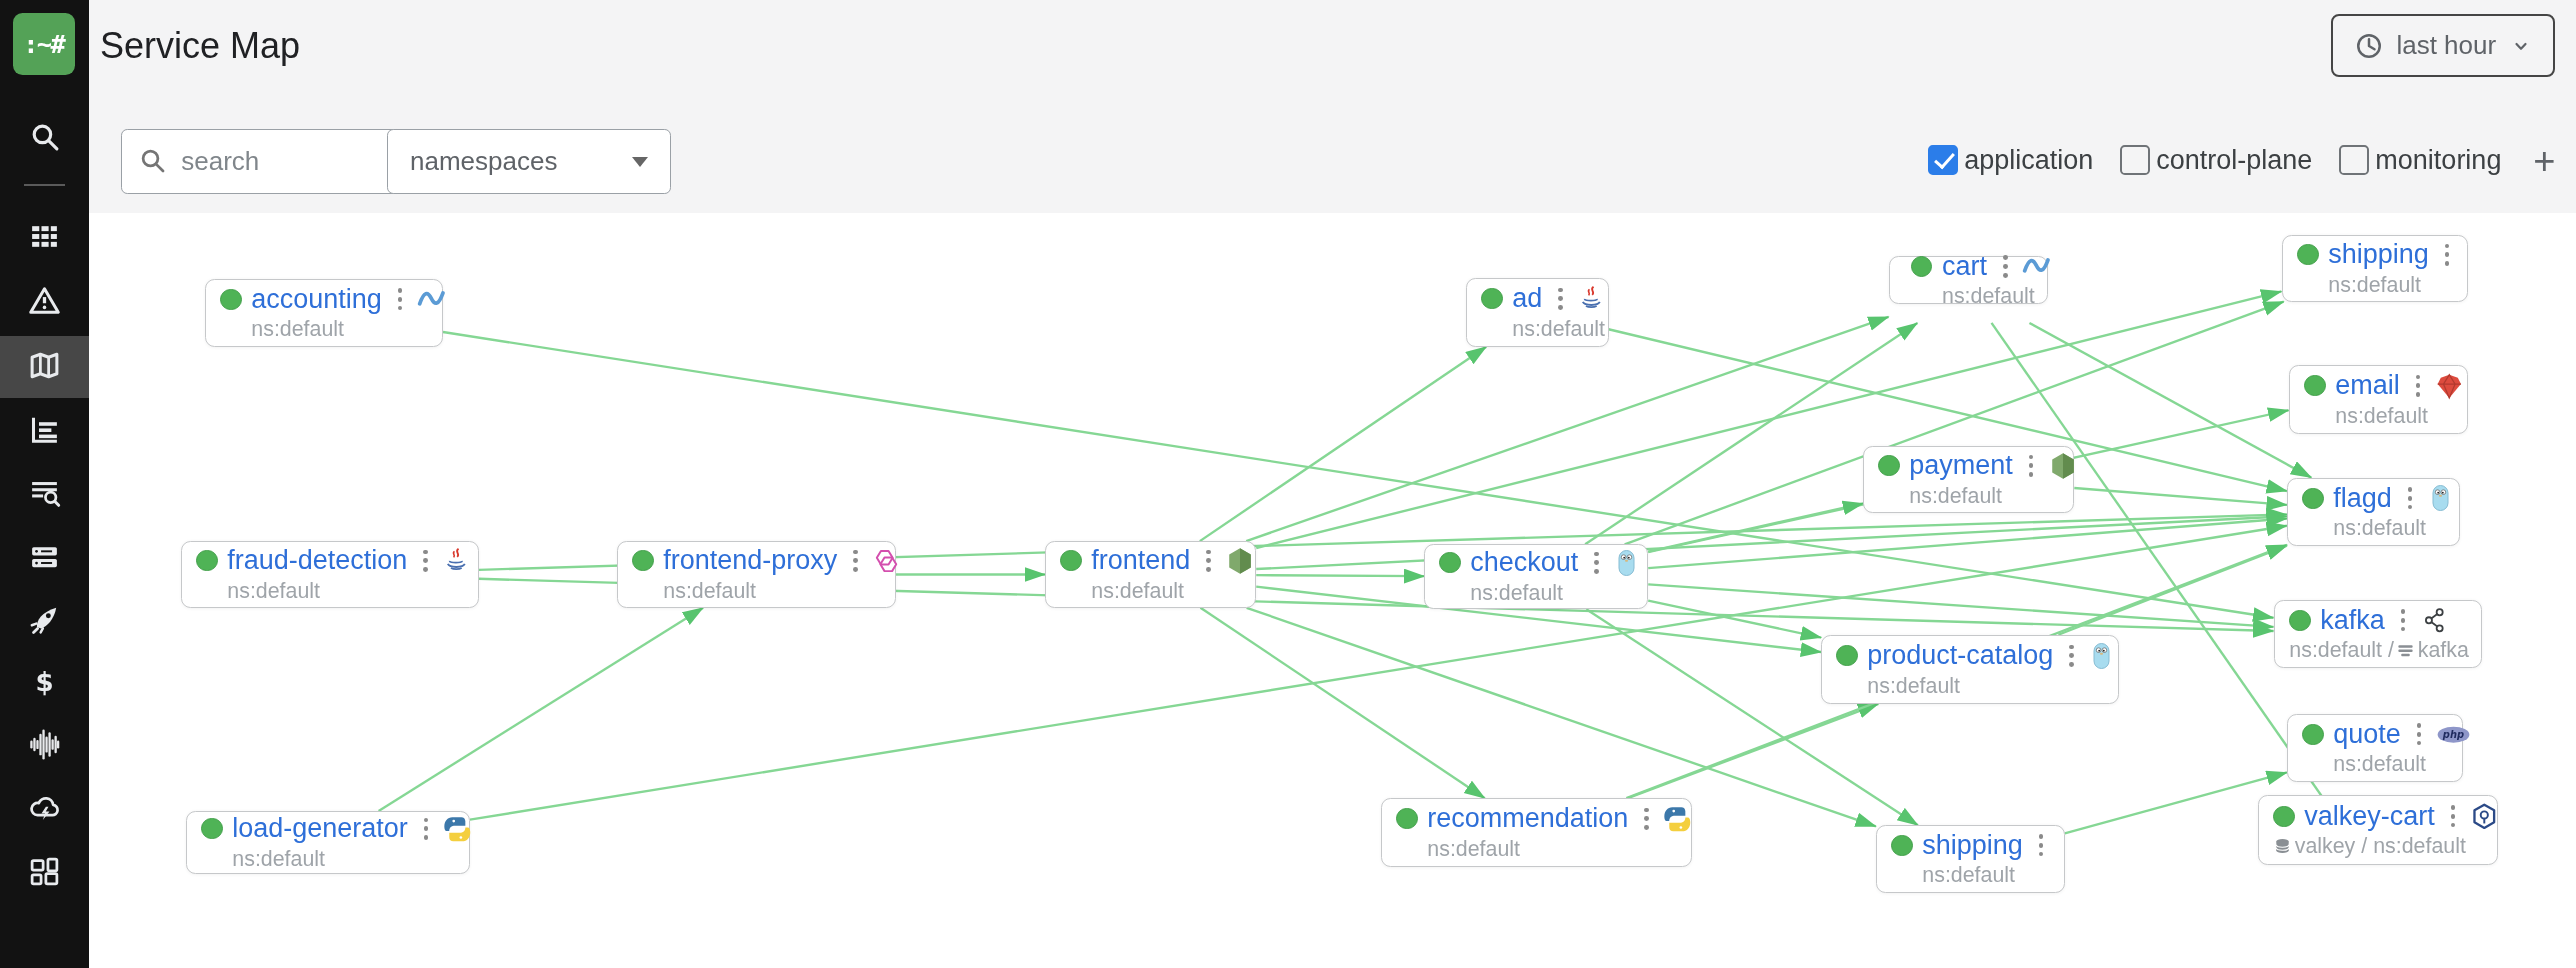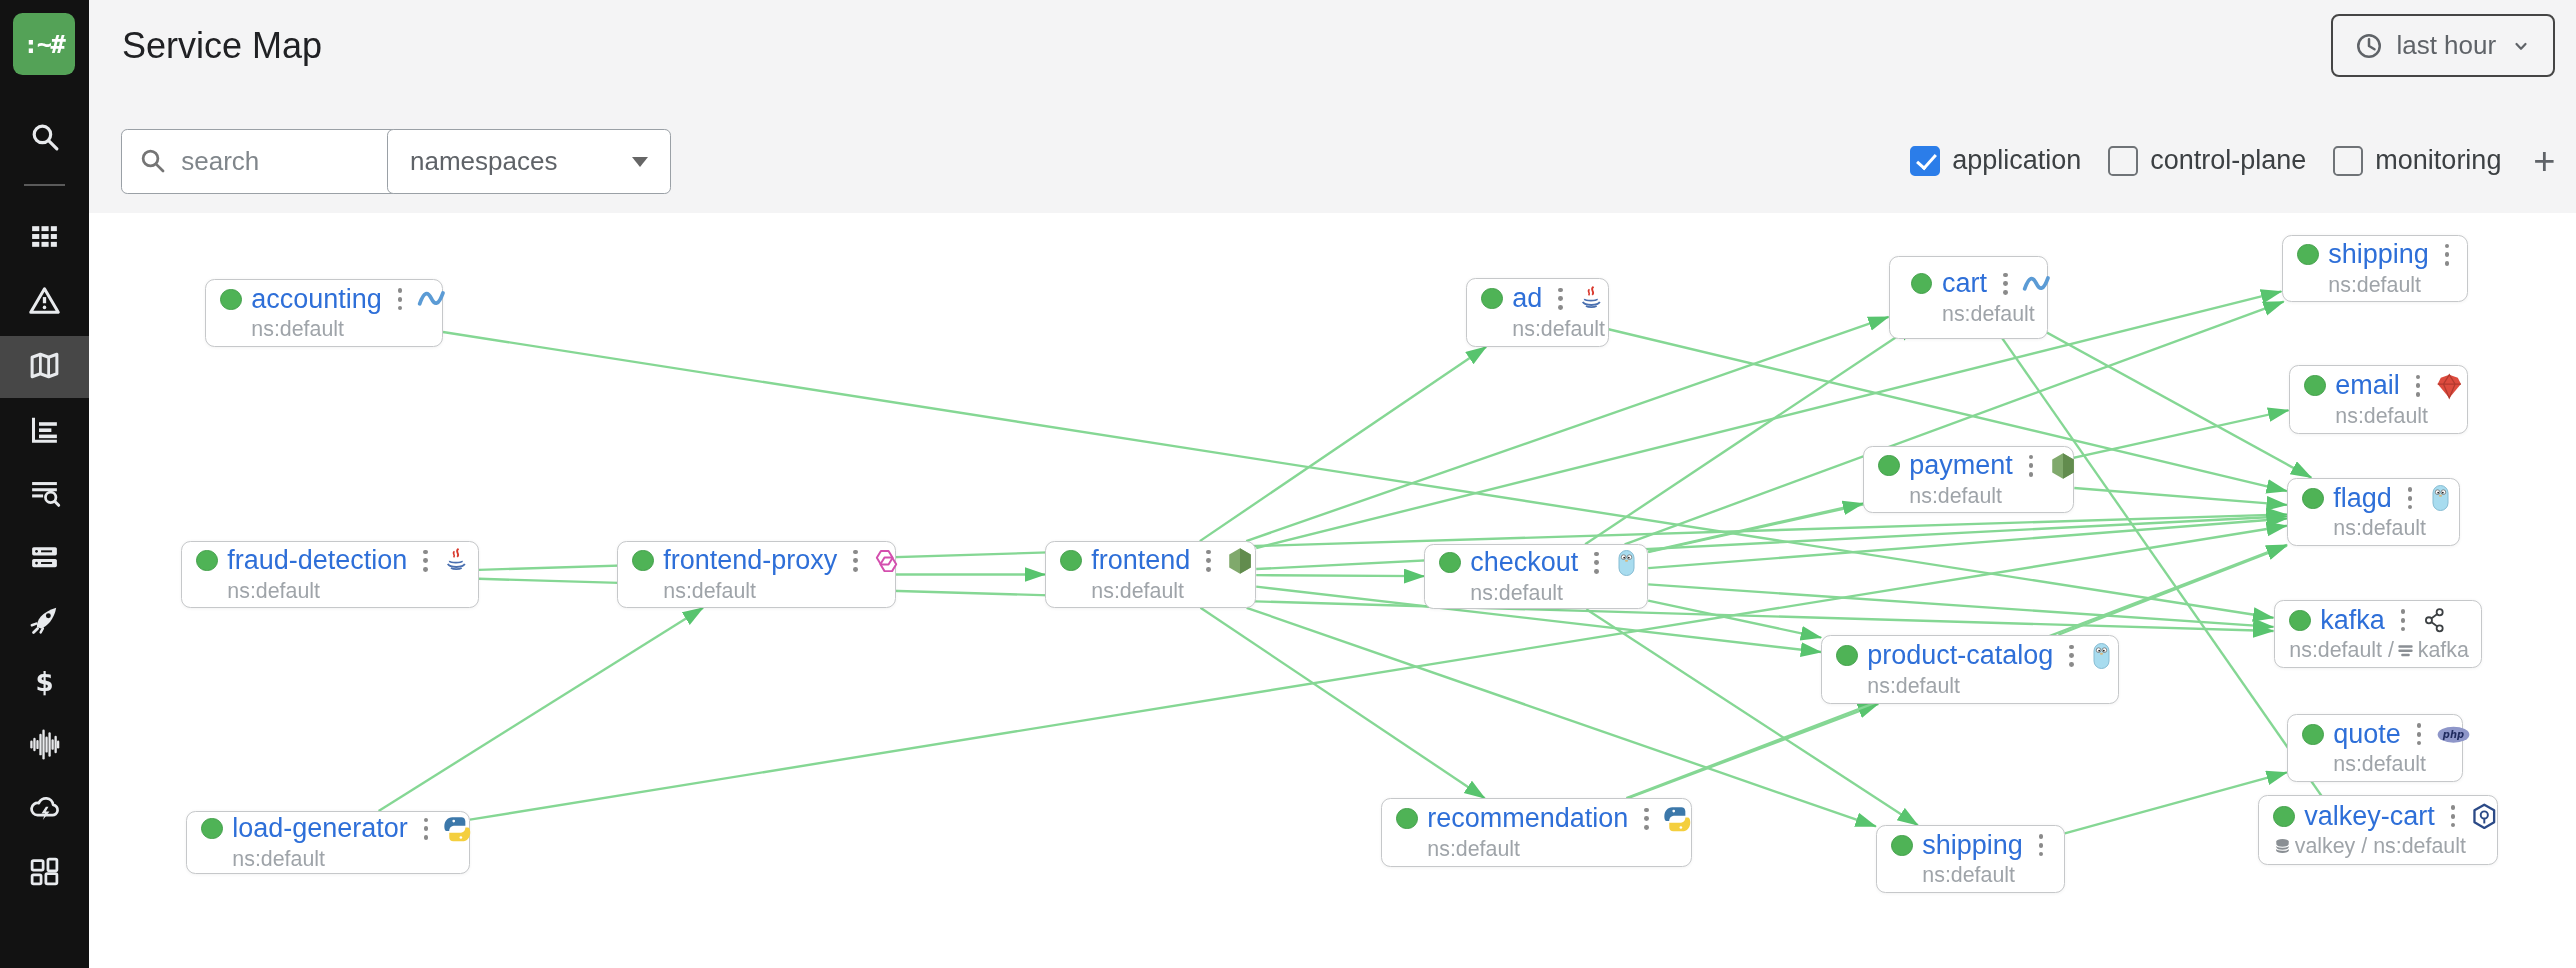--- a/index.html
+++ b/index.html
@@ -12,38 +12,38 @@
   .sidebar{position:absolute;left:0;top:0;width:89px;height:968px;background:#121212;z-index:5;}
   .logo{position:absolute;left:12.7px;top:12.7px;width:62px;height:62px;border-radius:9.5px;
     background:#54a257;color:#fff;display:flex;align-items:center;justify-content:center;
     font-family:"DejaVu Sans Mono",monospace;font-weight:bold;font-size:25.4px;letter-spacing:-1.6px;}
   .nav-item{position:absolute;left:0;width:89px;height:62px;display:flex;align-items:center;justify-content:center;cursor:pointer;}
   .nav-item.active{background:#474747;}
   .nav-item svg{width:33px;height:33px;}
   .nav-divider{position:absolute;left:24px;width:41px;height:1.6px;background:#5a5a5a;}
   
   .header-band{position:absolute;left:89px;top:0;right:0;height:213px;background:#f4f4f5;}
-  .page-title{position:absolute;left:122px;top:25.4px;font-size:36px;font-weight:500;color:#202124;}
+  .page-title{position:absolute;left:100px;top:25.4px;font-size:36px;font-weight:500;color:#202124;}
   .time-picker{position:absolute;right:20.6px;top:14.3px;height:59px;display:flex;align-items:center;gap:12.7px;
     padding:0 20.6px;border:2.4px solid #454545;border-radius:8px;cursor:pointer;}
   .time-picker .tp-label{font-size:26px;color:#5f6368;font-weight:500;}
   .time-picker svg{display:block;}
   
   .search-box{position:absolute;left:121px;top:129px;width:248px;height:63px;background:#fff;
     border:1.6px solid #9aa0a6;border-radius:6.3px;display:flex;align-items:center;padding:0 16px;gap:12.7px;}
   .search-box input{border:none;outline:none;background:transparent;font-size:26px;color:#5f6368;width:100%;
     font-family:"Liberation Sans",sans-serif;}
   .search-box input::placeholder{color:#80868b;}
   .ns-select{position:absolute;left:387px;top:129px;width:238px;height:63px;background:#fff;
     border:1.6px solid #9aa0a6;border-radius:6.3px;display:flex;align-items:center;justify-content:space-between;
     padding:0 22px;cursor:pointer;}
   .ns-select .ns-label{font-size:26px;color:#5f6368;}
   .caret-down{width:0;height:0;border-left:8.7px solid transparent;border-right:8.7px solid transparent;border-top:10.3px solid #666;}
   .filter-row{position:absolute;right:20.6px;top:129px;height:63px;display:flex;align-items:center;gap:27px;}
-  .cb-group{display:flex;align-items:center;gap:12px;cursor:pointer;}
+  .cb-group{display:flex;gap:6px;cursor:pointer;}
   .checkbox{width:30px;height:30px;border-radius:4.8px;border:2.4px solid #6f7377;box-sizing:border-box;background:transparent;position:relative;}
   .checkbox.checked{background:#2b7de9;border-color:#2b7de9;}
   .checkbox.checked::after{content:"";position:absolute;left:8.7px;top:2.4px;width:8px;height:16px;
     border:solid #fff;border-width:0 3.2px 3.2px 0;transform:rotate(42deg);}
   .cb-label{font-size:27px;color:#3c4043;}
   .add-filter{font-size:38px;color:#5f6368;font-weight:400;margin-left:4.8px;cursor:pointer;line-height:1;}
   
   .map-layer{position:absolute;left:0;top:0;width:2576px;height:968px;}
   #edge-svg{position:absolute;left:0;top:0;z-index:1;}
   .node{position:absolute;z-index:2;background:#fff;border:1.6px solid #c6c8ca;border-radius:9.5px;
@@ -296,21 +296,21 @@
               <path d="M8.5 15.5 c-.5 2.8 14.5 2.8 14 0" stroke="#4a70b0" stroke-width="2"></path>
               <path d="M6.5 19 c2 4.5 17 4.5 19 0" stroke="#4a70b0" stroke-width="2"></path>
               <path d="M10 23.5 c3 1.8 9 1.8 12 0" stroke="#4a70b0" stroke-width="2"></path>
             </svg>
           </span>
         </div>
         <div class="node-sub">
           <span>ns:default</span>
         </div>
       </div>
-      <div class="node" style="left: 1889px; top: 256px; width: 159px; height: 83px; padding-left: 21px;">
+      <div class="node" style="left: 1889px; top: 256px; width: 159px; height: 48px; padding-left: 21px;">
         <div class="node-row">
           <span class="status-dot"></span>
           <span class="node-label">cart</span>
           <span class="kebab">
             <i></i>
             <i></i>
             <i></i>
           </span>
           <span class="tech-icon">
             <svg width="28.6" height="28.6" viewBox="0 0 32 32">

